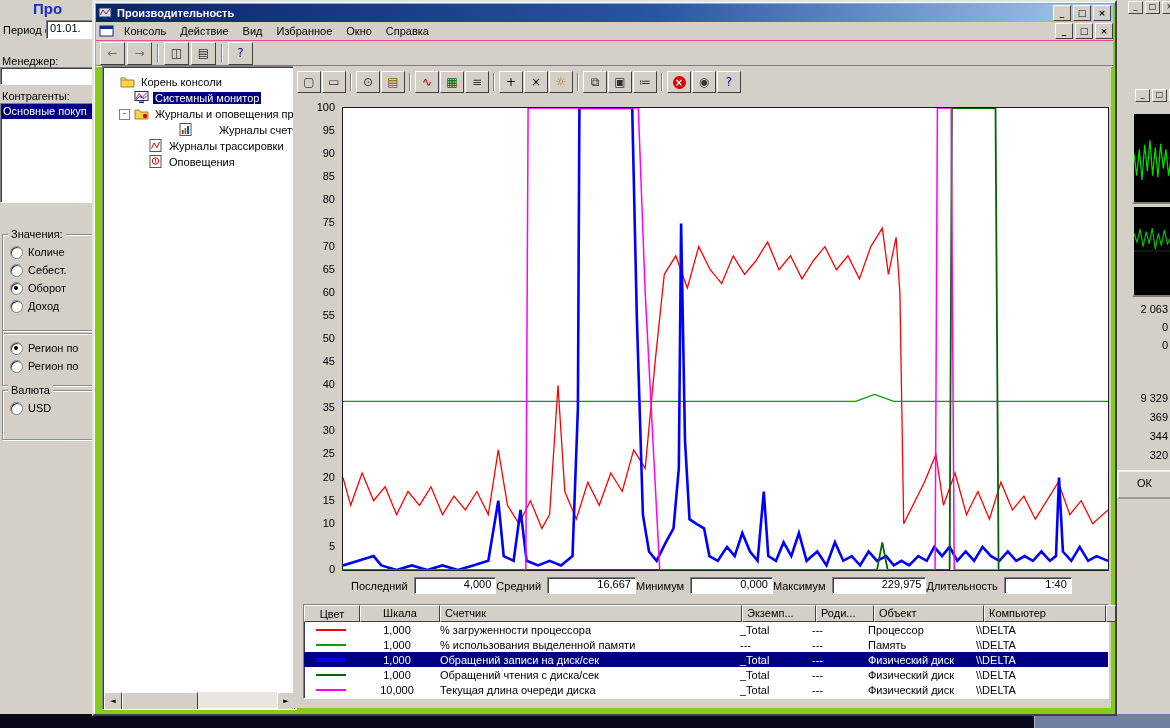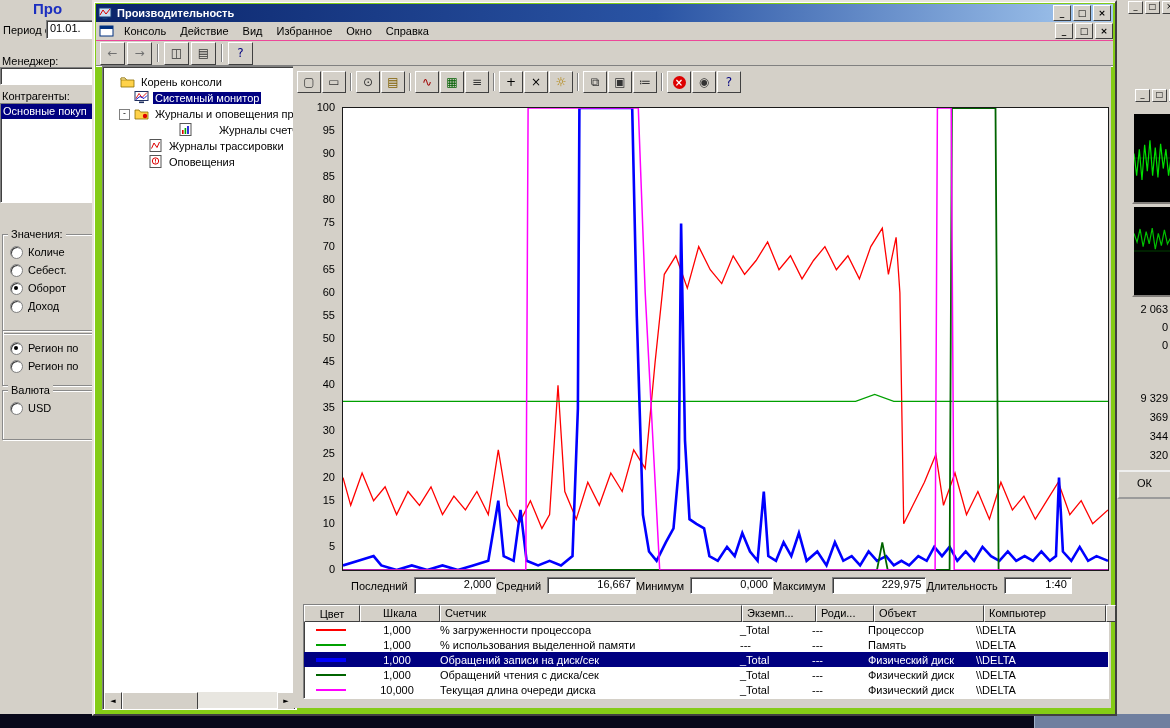--- a/index.html
+++ b/index.html
@@ -412,21 +412,21 @@
           <polyline points="0.0,369.6 7.7,397.3 19.1,365.0 30.6,392.7 42.1,378.8 53.6,406.6 65.0,383.5 76.5,397.3 88.0,378.8 99.5,406.6 110.9,388.1 122.4,401.9 133.9,383.5 145.3,406.6 155.3,341.9 164.5,397.3 176.0,415.8 187.4,392.7 198.9,420.4 206.6,406.6 215.0,277.2 221.8,383.5 233.3,411.2 244.8,374.2 256.3,397.3 267.8,365.0 279.2,383.5 290.7,341.9 302.2,360.4 312.1,254.1 321.3,166.3 332.8,147.8 344.3,180.2 355.7,138.6 367.2,161.7 378.7,175.6 390.2,147.8 401.6,166.3 413.1,152.5 424.6,134.0 436.0,161.7 447.5,147.8 459.0,170.9 470.5,152.5 481.9,138.6 493.4,161.7 504.9,147.8 516.4,170.9 527.8,138.6 539.3,120.1 545.4,166.3 553.1,129.4 556.9,184.8 560.7,415.8 569.9,397.3 581.4,374.2 592.9,346.5 600.5,397.3 612.0,365.0 623.5,406.6 634.9,383.5 646.4,411.2 657.9,374.2 669.4,401.9 680.9,388.1 692.3,411.2 703.8,392.7 715.3,374.2 726.8,406.6 738.2,392.7 749.7,415.8 765.0,401.9" fill="none" stroke="#ff0000" stroke-width="1.3" vector-effect="non-scaling-stroke"></polyline>
           <polyline points="0.0,293.4 76.5,293.4 153.0,293.4 229.5,293.4 306.0,293.4 382.5,293.4 459.0,293.4 512.6,293.4 531.7,286.4 550.8,293.4 650.3,293.4 765.0,293.4" fill="none" stroke="#00a000" stroke-width="1.2" vector-effect="non-scaling-stroke"></polyline>
           <polyline points="0.0,457.4 15.3,452.8 30.6,448.1 38.3,457.4 53.6,462.0 68.8,457.4 84.2,462.0 99.5,457.4 114.8,462.0 130.1,457.4 145.3,452.8 155.3,392.7 160.7,448.1 170.6,452.8 177.5,401.9 183.6,452.8 195.1,457.4 206.6,452.8 218.0,457.4 229.5,448.1 234.9,300.3 236.4,0.0 289.2,0.0 293.8,207.9 299.9,406.6 306.0,443.5 313.6,452.8 322.8,434.3 330.5,420.4 335.8,360.4 338.1,115.5 342.0,332.6 346.5,411.2 353.4,415.8 361.1,420.4 366.4,448.1 374.8,452.8 384.0,438.9 391.7,448.1 399.3,425.0 407.0,443.5 414.6,452.8 420.8,383.5 425.3,448.1 433.0,452.8 440.6,434.3 448.3,448.1 455.9,425.0 463.6,452.8 474.3,443.5 483.5,457.4 491.9,434.3 500.3,452.8 508.7,448.1 517.1,457.4 525.6,443.5 534.0,452.8 543.1,448.1 550.8,457.4 558.4,452.8 566.1,457.4 575.3,448.1 583.7,452.8 591.3,438.9 599.0,448.1 606.6,438.9 614.3,452.8 622.7,443.5 631.1,452.8 639.5,438.9 648.0,448.1 656.4,452.8 664.8,443.5 673.2,452.8 681.6,448.1 690.0,452.8 698.4,443.5 706.9,452.8 713.0,448.1 716.0,369.6 719.9,443.5 728.3,452.8 736.7,438.9 745.1,452.8 753.5,448.1 765.0,452.8" fill="none" stroke="#0000ff" stroke-width="2.6" vector-effect="non-scaling-stroke"></polyline>
           <polyline points="0.0,462.0 534.0,462.0 539.3,434.3 544.7,462.0 606.6,462.0 608.9,0.0 652.5,0.0 655.6,462.0 765.0,462.0" fill="none" stroke="#006400" stroke-width="1.8" vector-effect="non-scaling-stroke"></polyline>
           <polyline points="0.0,462.0 182.8,462.0 185.1,0.0 295.3,0.0 302.2,184.8 316.7,462.0 592.1,462.0 594.4,0.0 608.2,0.0 611.2,462.0 765.0,462.0" fill="none" stroke="#ff00ff" stroke-width="1.5" vector-effect="non-scaling-stroke"></polyline>
         </svg>
       </div>
     <div id="stats-bar">
         <div class="seg seg0">
           <span class="slabel">Последний</span>
-          <div class="sbox">2,000</div>
+          <div class="sbox">4,000</div>
         </div>
         <div class="seg seg1">
           <span class="slabel">Средний</span>
           <div class="sbox">16,667</div>
         </div>
         <div class="seg seg2">
           <span class="slabel">Минимум</span>
           <div class="sbox">0,000</div>
         </div>
         <div class="seg seg3">

